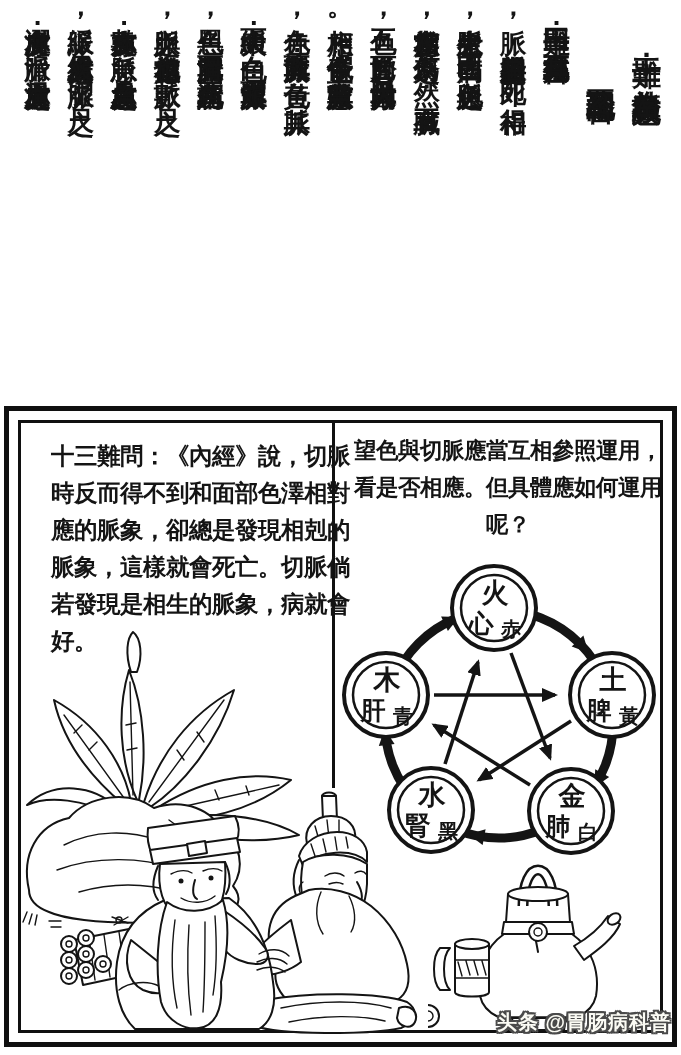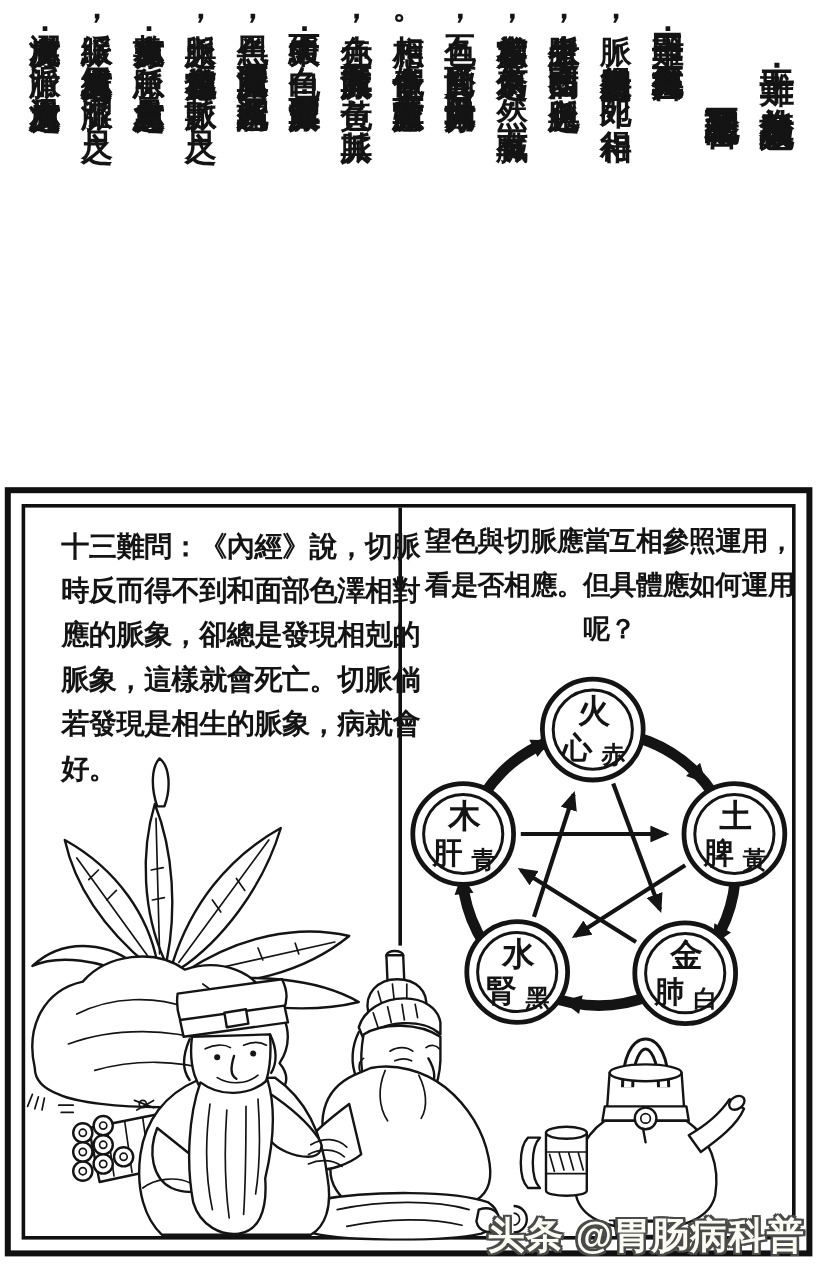--- a/index.html
+++ b/index.html
@@ -22,21 +22,21 @@
   .caption{position:absolute;font-weight:600;letter-spacing:-0.5px;}
   .caption-left{left:51px;top:438px;width:302px;font-size:23.5px;line-height:37px;}
   .caption-right{left:352px;top:432px;width:312px;font-size:22.5px;line-height:37px;text-align:center;}
   .art{position:absolute;}
   svg .ln{fill:none;stroke:#141414;stroke-width:2;stroke-linecap:round;stroke-linejoin:round;}
   svg .lnw{fill:#ffffff;stroke:#141414;stroke-width:2;stroke-linejoin:round;}
   svg .thin{fill:none;stroke:#141414;stroke-width:1.4;stroke-linecap:round;}
   svg text{font-family:"Liberation Serif",serif;font-weight:700;fill:#141414;text-anchor:middle;}
   
   .watermark{position:absolute;right:10px;top:1009px;font-family:"Liberation Sans",sans-serif;
-             font-size:31px;font-weight:bold;letter-spacing:1px;color:#fbfbf4;
+             font-size:20px;font-weight:bold;letter-spacing:1px;color:#fbfbf4;
              text-shadow:-2px -2px 0 #4a4a4a,2px -2px 0 #4a4a4a,-2px 2px 0 #4a4a4a,
                          2px 2px 0 #4a4a4a,0 2px 0 #4a4a4a,2px 0 0 #4a4a4a,
                          0 -2px 0 #4a4a4a,-2px 0 0 #4a4a4a;margin-left:37px;}
 </style>
 </head>
 <body>
 
 <div class="page">
 
   <div class="scripture">

